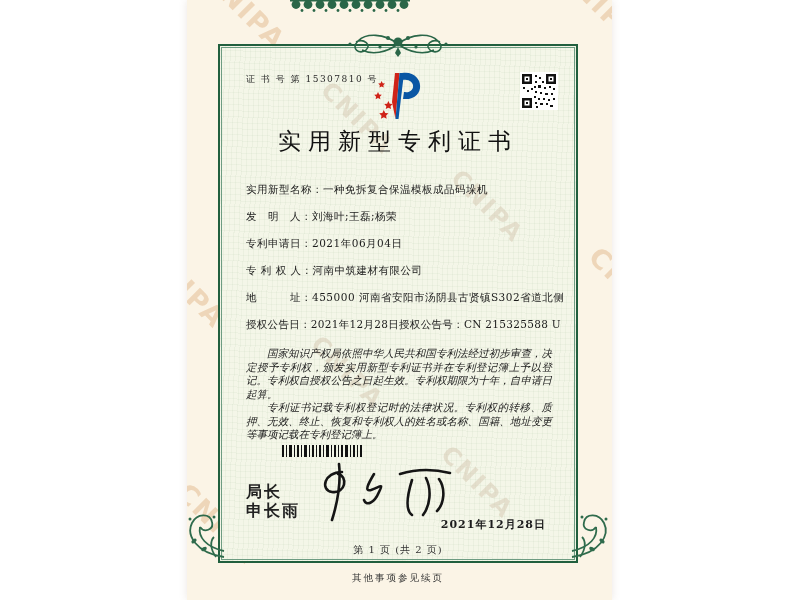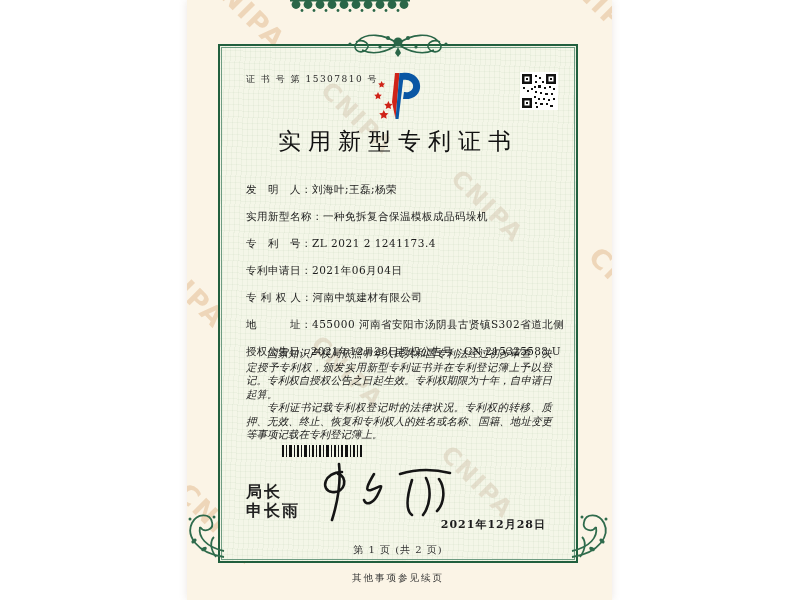--- a/index.html
+++ b/index.html
@@ -183,23 +183,22 @@
           <rect x="20" y="31" width="3" height="2"></rect>
           <rect x="26" y="31" width="2" height="2"></rect>
         <rect x="30" y="33" width="3" height="2"></rect>
           <rect x="16" y="34" width="2" height="2"></rect>
       </g>
     </svg>
 
     <div class="title">实用新型专利证书</div>
 
     <div class="fields">
+      <div class="frow"><span>实用新型名称：</span><span>一种免拆复合保温模板成品码垛机</span></div>
       <div class="frow"><span>发　明　人：</span><span>刘海叶;王磊;杨荣</span></div>
-      <div class="frow"><span>实用新型名称：</span><span>一种免拆复合保温模板成品码垛机</span></div>
-      <div class="frow"><span>专　利　号：</span><span>ZL 2021 2 1241173.4</span></div>
       <div class="frow"><span>专利申请日：</span><span>2021年06月04日</span></div>
       <div class="frow"><span>专 利 权 人：</span><span>河南中筑建材有限公司</span></div>
       <div class="frow"><span>地　　　址：</span><span>455000 河南省安阳市汤阴县古贤镇S302省道北侧</span></div>
       <div class="grow">
         <span><span>授权公告日：</span><span>2021年12月28日</span></span>
         <span><span>授权公告号：</span><span>CN 215325588 U</span></span>
       </div>
     </div>
 
     <div class="paras">

